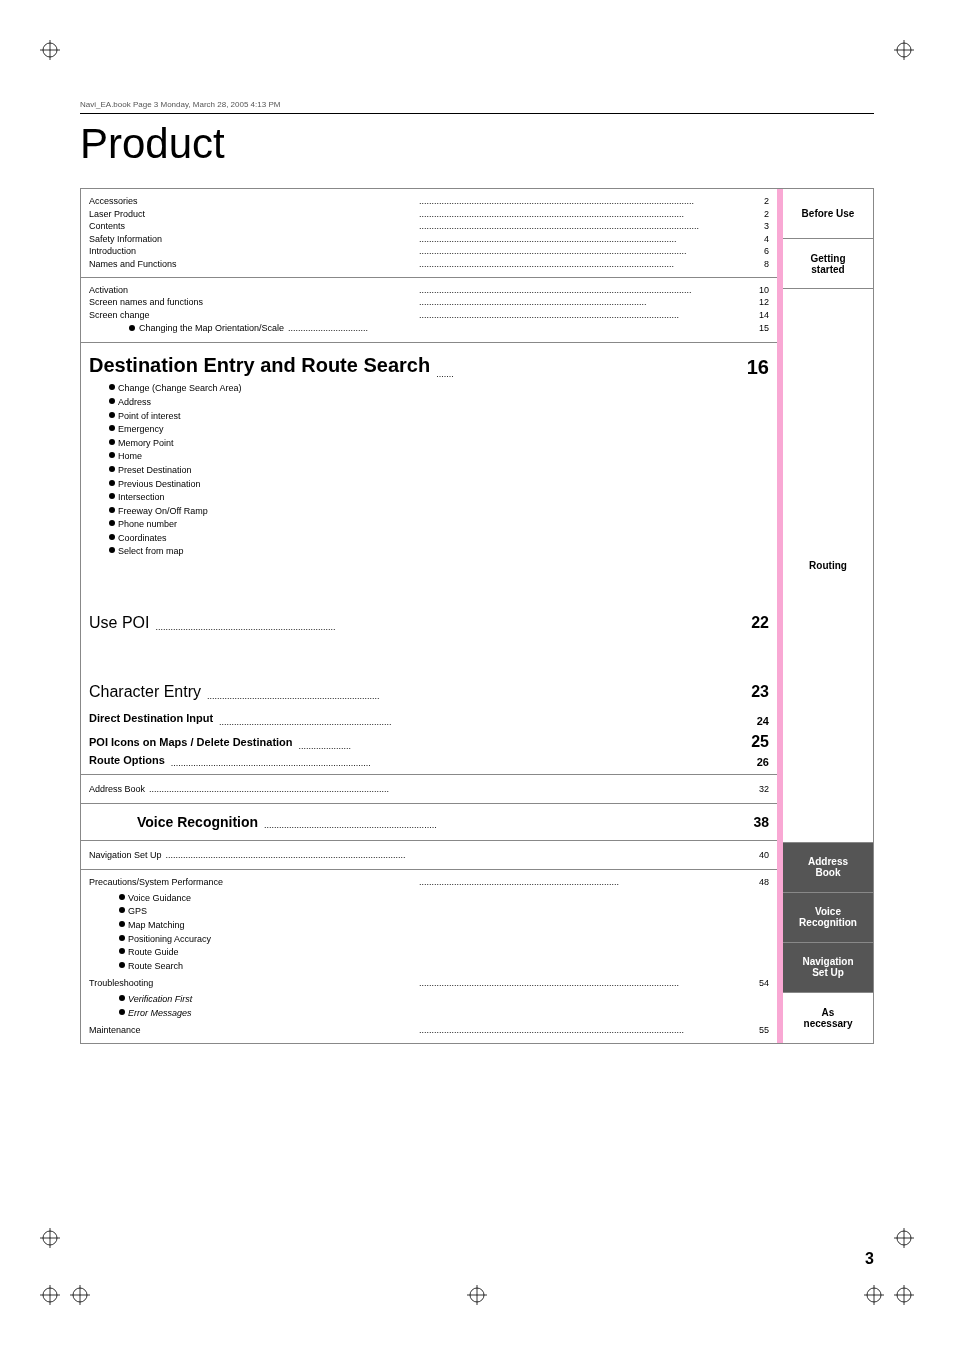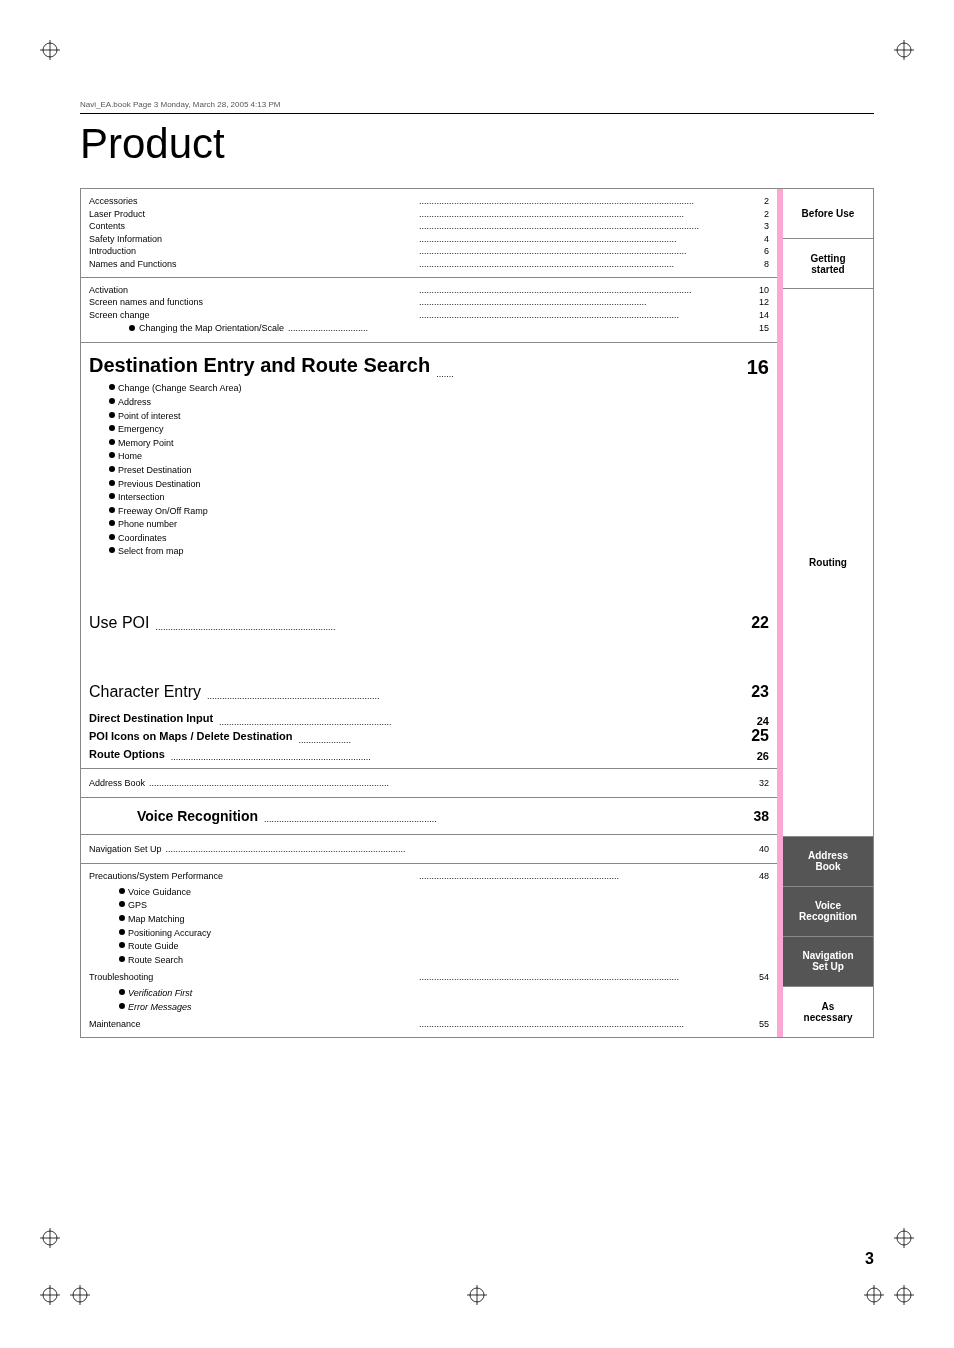--- a/index.html
+++ b/index.html
@@ -443,21 +443,21 @@
             <span class="heading-dots" style="font-size:9px; flex:1; overflow:hidden; white-space:nowrap;">.....................................................................</span>
             <span style="font-size:16px; font-weight:bold;">23</span>
           </div>
 
           <div class="heading-row" style="margin-top:10px;">
             <span class="toc-subheading">Direct Destination Input</span>
             <span class="heading-dots" style="font-size:9px; flex:1; overflow:hidden; white-space:nowrap;">.....................................................................</span>
             <span style="font-size:11px; font-weight:bold;">24</span>
           </div>
 
-          <div class="heading-row" style="margin-top:0;">
+          <div class="heading-row" style="margin-top:6px;">
             <span class="toc-subheading">POI Icons on Maps / Delete Destination</span>
             <span class="heading-dots" style="font-size:9px; flex:1; overflow:hidden; white-space:nowrap;">.....................</span>
             <span style="font-size:16px; font-weight:bold;">25</span>
           </div>
 
           <div class="heading-row" style="margin-top:2px;">
             <span class="toc-subheading">Route Options</span>
             <span class="heading-dots" style="font-size:9px; flex:1; overflow:hidden; white-space:nowrap;">................................................................................</span>
             <span style="font-size:11px; font-weight:bold;">26</span>
           </div>

